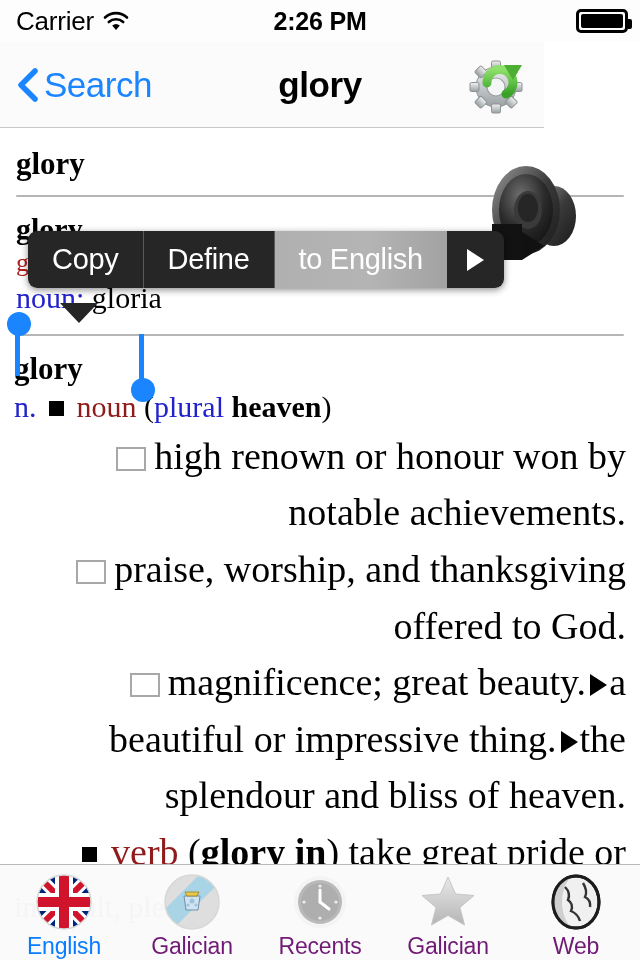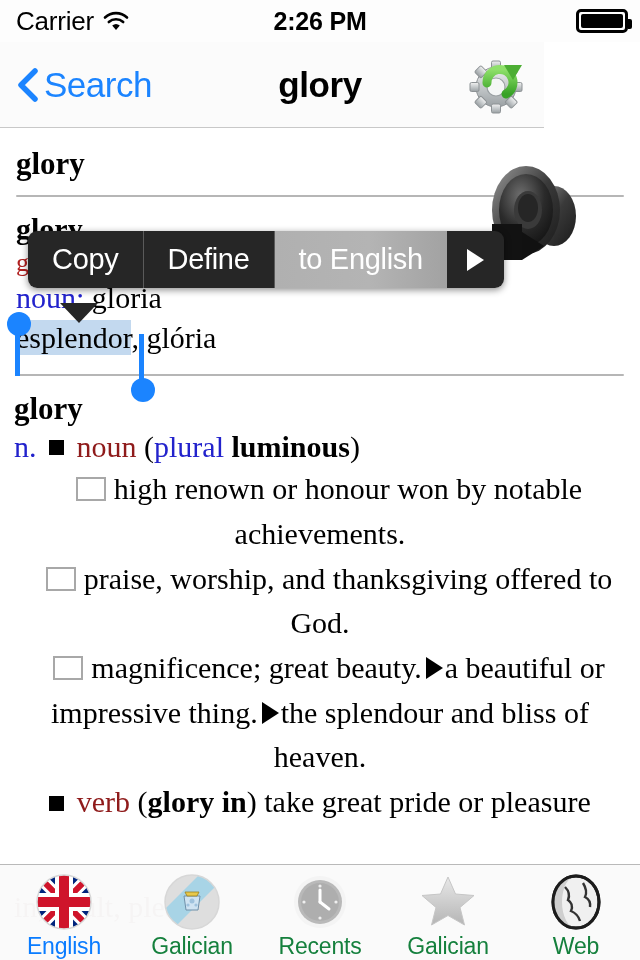--- a/index.html
+++ b/index.html
@@ -143,38 +143,38 @@
     border:2px solid #a8a8a8; background:#fff;
     vertical-align:-2px; margin:0 8px 0 18px;
   }
   .tri-inline{
     display:inline-block; width:0; height:0;
     border-left:17px solid #000;
     border-top:11px solid transparent;
     border-bottom:11px solid transparent;
     vertical-align:-1px; margin:0 2px 0 4px;
   }
-  .sense{ font-size:30px; line-height:1.49; color:#000; text-align:center; }
+  .sense{ font-size:38px; line-height:1.49; color:#000; text-align:right; }
   .sense b{ font-weight:bold; }
 
   
   .tabbar{
     position:absolute; bottom:0; left:0; width:640px; height:96px;
     background:rgba(249,249,249,0.88);
     border-top:1px solid #b9b9b9;
     display:flex; align-items:flex-start;
     z-index:50;
   }
   .tab{
     flex:1; display:flex; flex-direction:column; align-items:center;
     padding-top:8px; cursor:pointer;
   }
   .tab-ico{ width:58px; height:58px; position:relative; }
   .tab-label{
-    font-size:23px; color:#15803d; margin-top:2px;
+    font-size:23px; color:#701a75; margin-top:2px;
     font-family:"Liberation Sans", sans-serif; letter-spacing:-0.2px;
   }
   .tab.selected .tab-label{ color:#0a7cff; }
 
   .ghost-text{
     position:absolute; left:14px; bottom:36px; width:612px;
     font-family:"Liberation Serif", serif; font-size:30px;
     color:#d9cfcf; white-space:nowrap; z-index:49; pointer-events:none;
   }
 </style>
@@ -255,36 +255,33 @@
       <div class="headword">glory</div>
       <div class="rule"></div>
 
       <div class="trans-block">
         <div class="trans-head">glory</div>
         <div class="trans-red">gloria</div>
         <div class="trans-line">
           <span class="pos-blue">noun</span><span class="pos-blue">:</span>
           <span>gloria</span>
         </div>
-        <div class="trans-line">
-          <span class="sel-hl">esplendor</span><span>, glória</span>
-        </div>
       </div>
       <div class="rule" style="margin-top:16px;"></div>
     </div>
 
     <div class="defblock">
       <div class="def-headword">glory</div>
 
       <div class="def-posline">
         <span class="blue">n.</span>
         <span class="bk-sq"></span>
         <span class="red">noun</span>
         <span>(</span><span class="blue">plural</span>
-        <b>luminous</b><span>)</span>
+        <b>heaven</b><span>)</span>
       </div>
 
       <div class="sense">
         <span class="hollow-sq"></span><span>high renown or honour won by notable achievements.</span>
       </div>
 
       <div class="sense">
         <span class="hollow-sq"></span><span>praise, worship, and thanksgiving offered to God.</span>
       </div>
 

